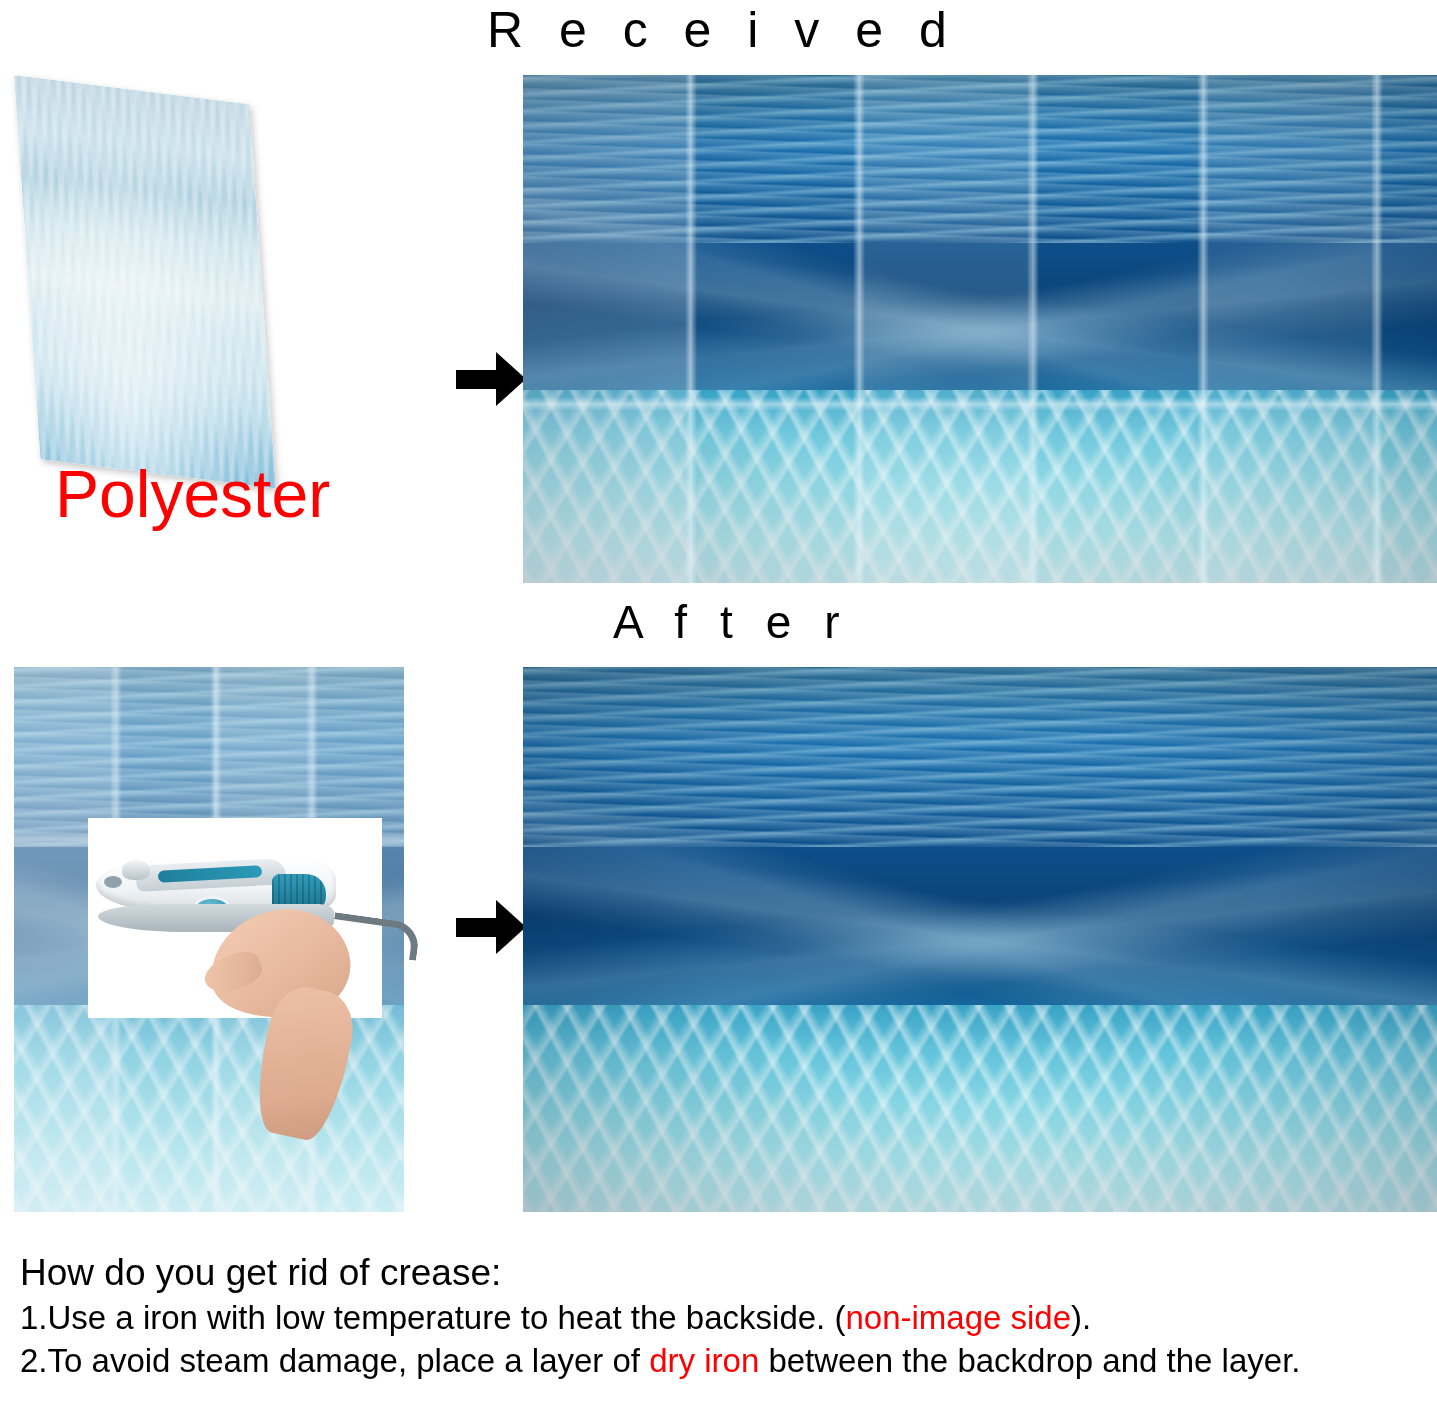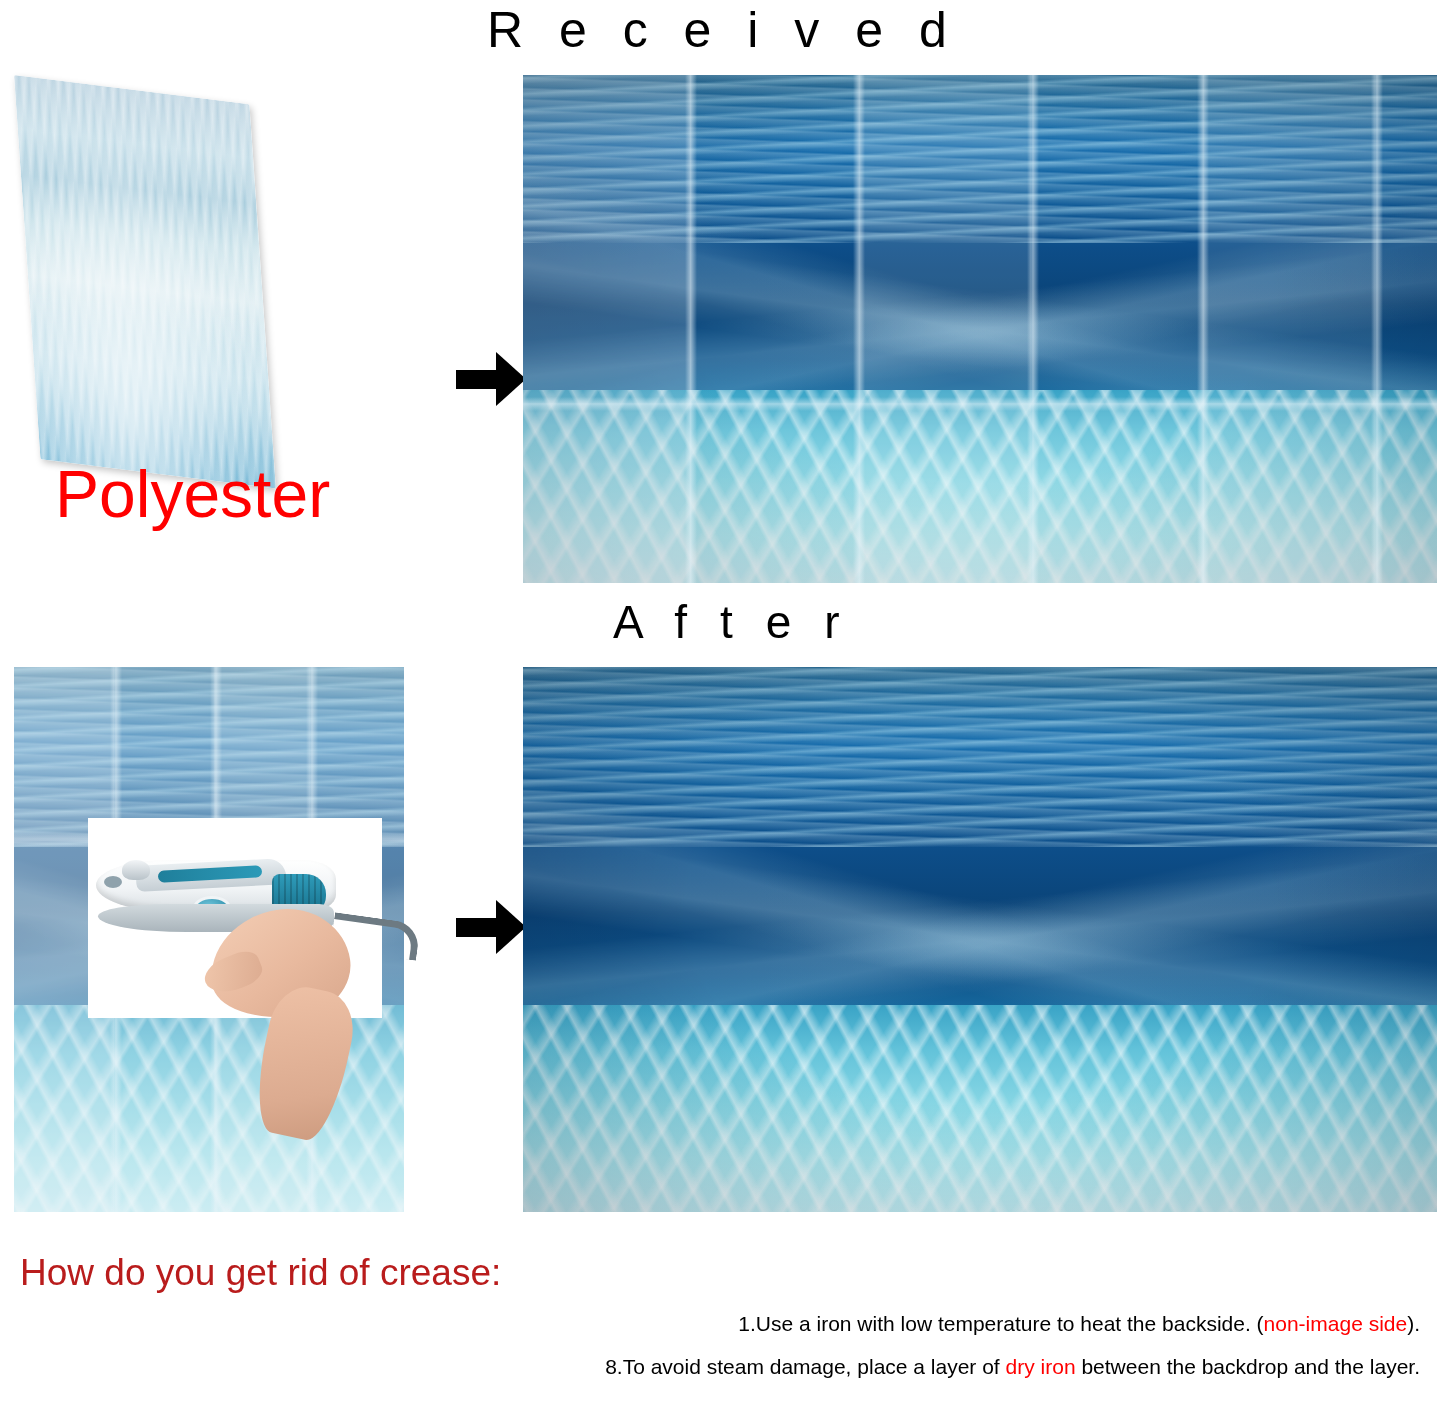--- a/index.html
+++ b/index.html
@@ -370,30 +370,29 @@
   
   .instructions {
     position: absolute;
     left: 20px;
     top: 1250px;
     width: 1400px;
   }
   #instructions-title {
     font-size: 37px;
     line-height: 46px;
-    color: #b91c1c;
-    margin: 0 0 6px 0;
+    color: #000000;
+    margin: 0 0 0 0;
     white-space: nowrap;
   }
   .instruction-line {
-    font-size: 21px;
+    font-size: 33px;
     line-height: 43px;
     color: #000000;
     white-space: nowrap;
-    text-align: right;
   }
   .red { color: #ff0000; }
 </style>
 </head>
 <body>
 
 <div class="section-heading" id="heading-received">R e c e i v e d</div>
 
 <div class="fabric-swatch">
   <div class="sheet"></div>
@@ -476,15 +475,15 @@
   <div class="seabed"></div>
   <div class="vignette"></div>
 </div>
 
 <div class="instructions">
   <div id="instructions-title">How do you get rid of crease:</div>
   <div class="instruction-line">
     <span>1.Use a iron with low temperature to heat the backside. (</span><span class="red">non-image side</span><span>).</span>
   </div>
   <div class="instruction-line">
-    <span>8.To avoid steam damage, place a layer of </span><span class="red">dry iron</span><span> between the backdrop and the layer.</span>
+    <span>2.To avoid steam damage, place a layer of </span><span class="red">dry iron</span><span> between the backdrop and the layer.</span>
   </div>
 </div>
 
 </body></html>

